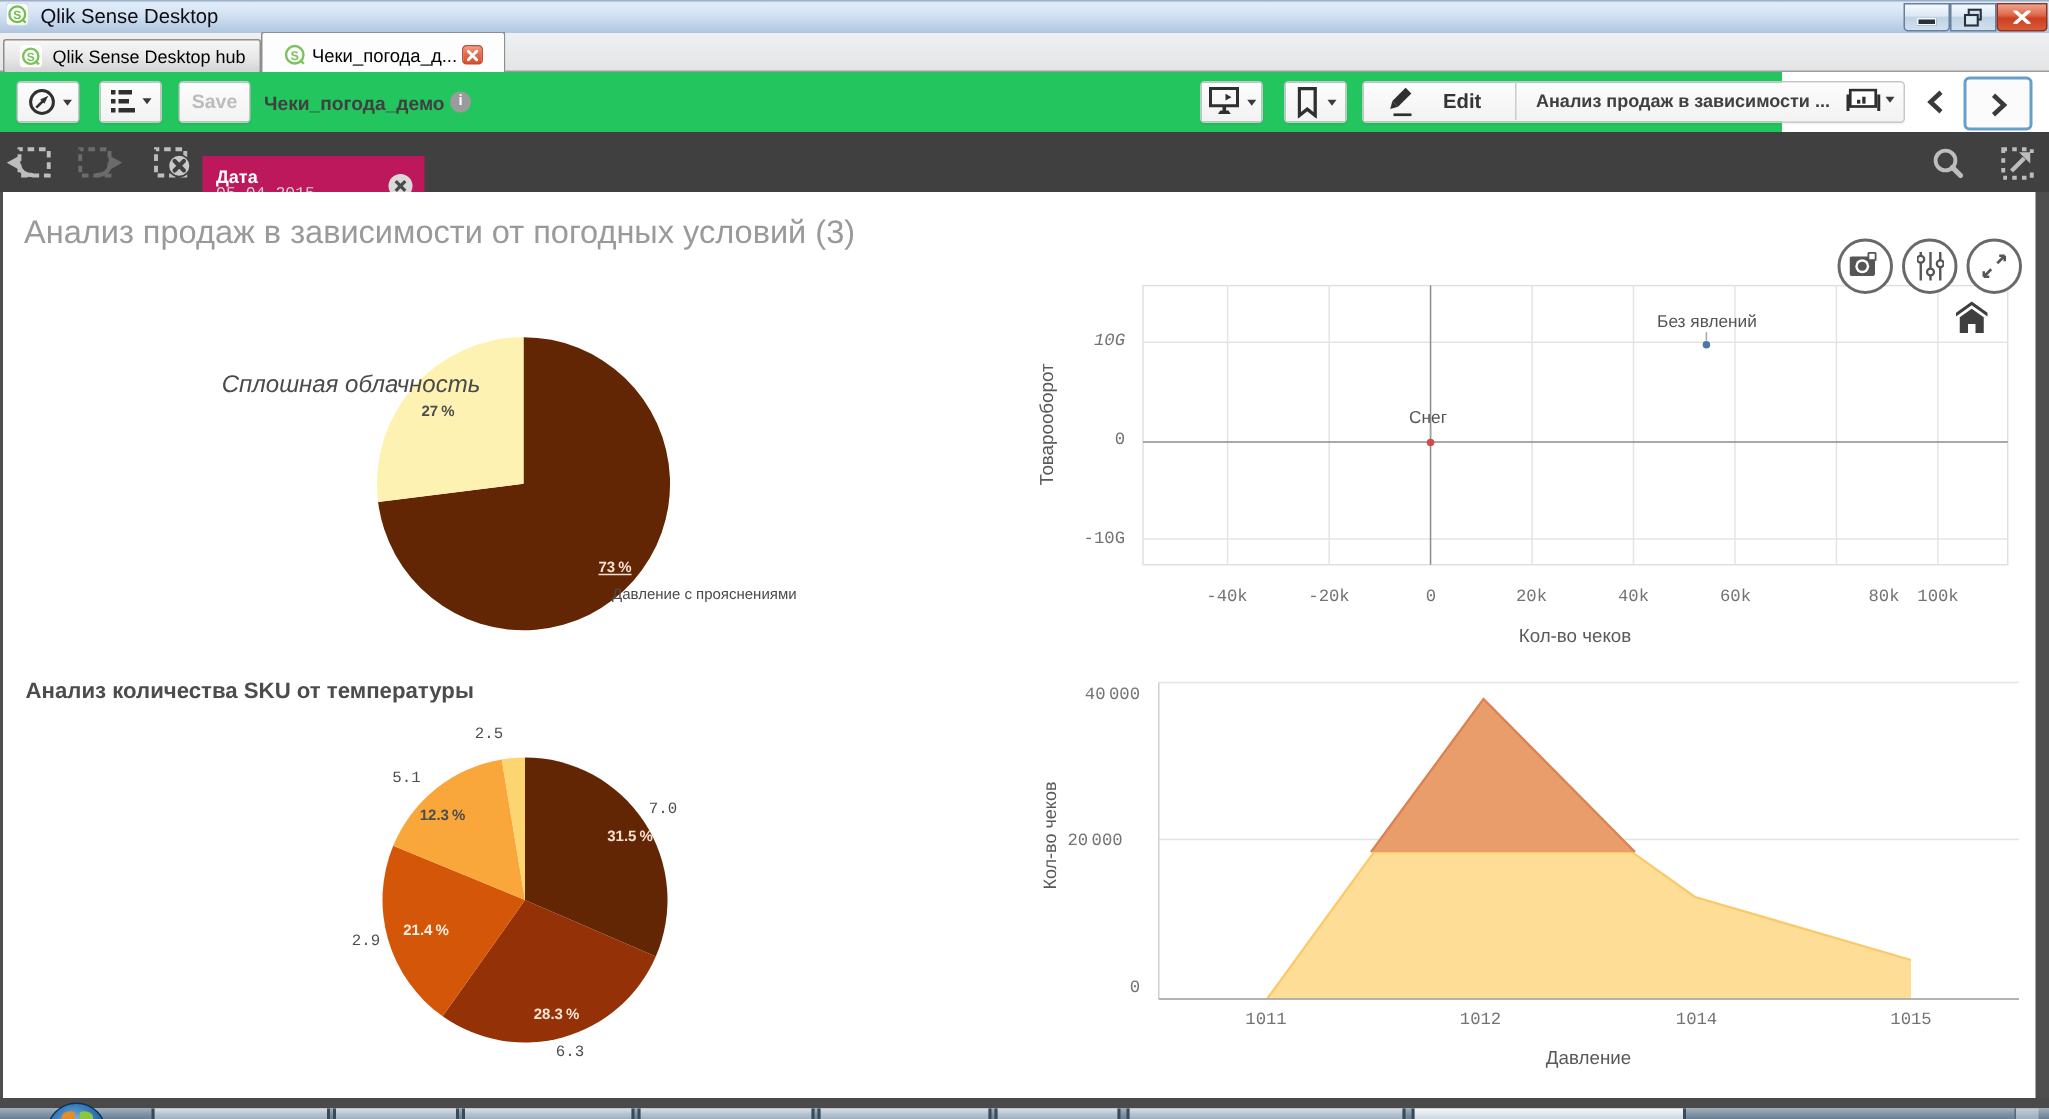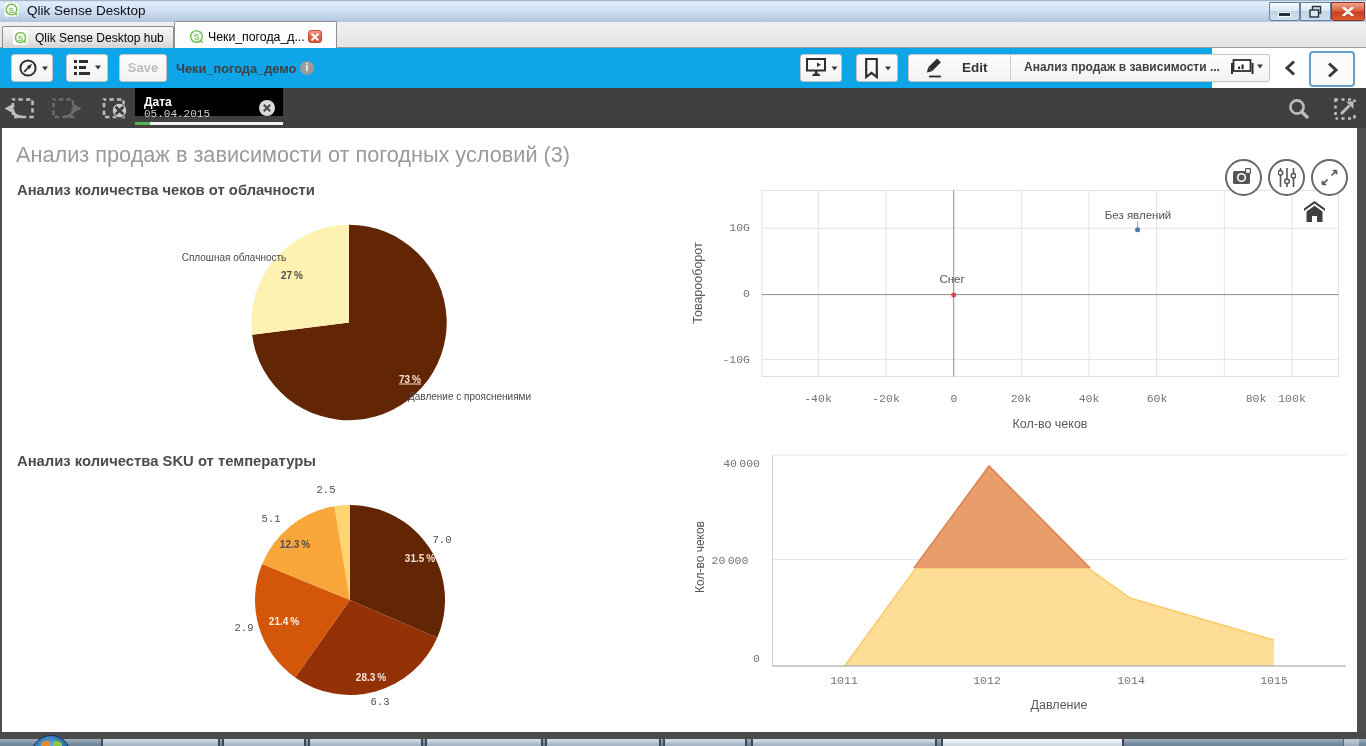--- a/index.html
+++ b/index.html
@@ -11,22 +11,22 @@
 
   
   #titlebar{left:0;top:0;width:1366px;height:22px;
     background:linear-gradient(180deg,#8ba2bd 0,#e2edf9 8%,#d3e2f3 45%,#b9cde4 85%,#b0c5dd 100%);
     border-bottom:1px solid #8ba4bf;}
   
   #tabbar{left:0;top:22px;width:1366px;height:26px;
     background:linear-gradient(180deg,#eef0f2 0,#e2e4e6 100%);}
   #tabbar .botline{left:0;top:25px;width:1366px;height:1px;background:#9b9b9b;}
   
-  #toolbar{left:0;top:48px;width:1188px;height:40px;background:#0ea5e9;
-    border-bottom:1px solid #d2d2d2;padding-left:24px;}
+  #toolbar{left:0;top:48px;width:1188px;height:40px;background:#22c55e;
+    border-bottom:1px solid #d2d2d2;}
   .tbtn{position:absolute;top:6px;height:26px;border:1px solid #c6c6c6;border-radius:3px;
     background:linear-gradient(180deg,#fdfdfd 0,#f2f2f2 100%);box-shadow:0 1px 1px rgba(0,0,0,.04);text-align:right;}
   
   #selbar{left:0;top:88px;width:1366px;height:40px;background:#404040;}
   
   #content{left:2px;top:128px;width:1355px;height:604px;background:#fff;}
   #leftedge{left:0;top:128px;width:2px;height:604px;background:#4e4e4e;}
   #rightedge{left:1357px;top:128px;width:9px;height:604px;background:#4e4e4e;}
   #botedge{left:0;top:732px;width:1366px;height:7px;background:#4a4a4a;}
   
@@ -175,21 +175,21 @@
       <path d="M23.5 14.2 Q22.5 21.8 14 21.8" fill="none" stroke="#6b6b6b" stroke-width="2.8"></path>
       <path d="M31.5 13.5 L22.5 8.5 L22.5 18.5 Z" fill="#6b6b6b"></path>
     </svg>
 
     <svg class="abs" style="left:100px;top:7px" width="30" height="28" viewBox="0 0 30 28">
       <rect x="4" y="4.5" width="19.5" height="17.5" fill="none" stroke="#bdbdbd" stroke-width="2.6" stroke-dasharray="4.4 3.2" stroke-dashoffset="2.2"></rect>
       <circle cx="19.5" cy="15.5" r="7.2" fill="#c9c9c9" stroke="#404040" stroke-width="1"></circle>
       <path d="M16.4 12.4 L22.6 18.6 M22.6 12.4 L16.4 18.6" stroke="#404040" stroke-width="2.8" stroke-linecap="round"></path>
     </svg>
 
-    <div class="abs" style="left:135px;top:0;width:148px;height:28px;background:#000000;">
+    <div class="abs" style="left:135px;top:16px;width:148px;height:28px;background:#be185d;">
       <div class="abs" style="left:9px;top:7px;font-size:12px;font-weight:bold;color:#fff;">Дата</div>
       <div class="abs mono" style="left:9px;top:20px;font-size:11px;color:#d0d0d0;">05.04.2015</div>
       <svg class="abs" style="left:123px;top:11px" width="18" height="18" viewBox="0 0 18 18">
         <circle cx="9" cy="9" r="8" fill="#dadada"></circle>
         <path d="M5.8 5.8 L12.2 12.2 M12.2 5.8 L5.8 12.2" stroke="#4b4b4b" stroke-width="2.2"></path>
       </svg>
       <div class="abs" style="left:0;top:34px;width:148px;height:2.5px;background:#f2f2f2;"></div>
       <div class="abs" style="left:0;top:34px;width:15px;height:2.5px;background:#4fb54f;"></div>
     </div>
 
@@ -200,28 +200,27 @@
     <svg class="abs" style="left:1334px;top:10px" width="22" height="22" viewBox="0 0 22 22">
       <path d="M1.5 4 L1.5 1.5 L4 1.5 M7.5 1.5 L10.5 1.5 M14 1.5 L17 1.5 M20.5 1.5 L20.5 4 M1.5 7.5 L1.5 10.5 M1.5 14 L1.5 17 M1.5 20.5 L4 20.5 M7.5 20.5 L10.5 20.5 M14 20.5 L17 20.5 M20.5 17 L20.5 20.5 L20.5 20.5" stroke="#bdbdbd" stroke-width="2.6" fill="none"></path>
       <path d="M7 16 L15.5 7.5" stroke="#bdbdbd" stroke-width="2.8" fill="none"></path>
       <path d="M19.5 3.5 L19.5 11 L12 3.5 Z" fill="#bdbdbd"></path>
     </svg>
   </div>
 
   <div id="content" class="abs"></div>
 
   <div class="abs" style="left:16px;top:142px;font-size:21.7px;color:#9a9a9a;">Анализ продаж в зависимости от погодных условий (3)</div>
-  <div class="abs" style="left:17px;top:182px;font-size:14.8px;font-weight:bold;color:#4c4c4c;">Анализ количества чеков от облачности</div>
   <div class="abs" style="left:17px;top:453px;font-size:14.8px;font-weight:bold;color:#4c4c4c;">Анализ количества SKU от температуры</div>
 
   <svg class="abs" style="left:249px;top:222px" width="200" height="202" viewBox="0 0 200 202">
     <path d="M100 100.5 L100 2.8 A97.7 97.7 0 1 1 3.07 112.71 Z" fill="#622605"></path>
     <path d="M100 100.5 L3.07 112.71 A97.7 97.7 0 0 1 100 2.8 Z" fill="#fdf2b2"></path>
   </svg>
-  <div class="abs ctr" style="left:234px;top:257px;font-size:10px;color:#4a4a4a;">Сплошная облачность</div>
+  <div class="abs ctr" style="left:234px;top:257px;font-size:16px;color:#4a4a4a;font-style:italic;">Сплошная облачность</div>
   <div class="abs ctr" style="left:292px;top:275px;font-size:10px;font-weight:bold;color:#4d4d4d;">27 %</div>
   <div class="abs ctr" style="left:410px;top:379px;font-size:10px;font-weight:bold;color:#f7e0d1;text-decoration:underline;">73 %</div>
   <div class="abs" style="left:408px;top:391px;font-size:10px;color:#4a4a4a;">Давление с прояснениями</div>
 
   <svg class="abs" style="left:690px;top:185px" width="667" height="255" viewBox="0 0 667 255">
     <rect x="72" y="5.4" width="576.5" height="186.1" fill="none" stroke="#e0e0e0"></rect>
     <g stroke="#e4e4e4">
       <line x1="128.4" y1="5.4" x2="128.4" y2="191.5"></line>
       <line x1="196.1" y1="5.4" x2="196.1" y2="191.5"></line>
       <line x1="331.4" y1="5.4" x2="331.4" y2="191.5"></line>
@@ -232,21 +231,21 @@
       <line x1="72" y1="43.2" x2="648.5" y2="43.2"></line>
       <line x1="72" y1="174.4" x2="648.5" y2="174.4"></line>
     </g>
     <line x1="263.7" y1="5.4" x2="263.7" y2="191.5" stroke="#8c8c8c"></line>
     <line x1="72" y1="109.6" x2="648.5" y2="109.6" stroke="#8c8c8c"></line>
     <line x1="263.7" y1="99.5" x2="263.7" y2="106" stroke="#a5a5a5"></line>
     <line x1="447.6" y1="36.5" x2="447.6" y2="42" stroke="#a5a5a5"></line>
     <circle cx="263.7" cy="110" r="2.5" fill="#d34a50"></circle>
     <circle cx="447.6" cy="44.8" r="2.5" fill="#4a77a4"></circle>
   </svg>
-  <div class="abs mono" style="left:700px;top:221px;width:50px;text-align:right;font-size:11.5px;color:#737373;">10G</div>
+  <div class="abs mono" style="left:700px;top:221px;width:50px;text-align:right;font-size:11.5px;color:#737373;font-style:italic;">10G</div>
   <div class="abs mono" style="left:700px;top:287px;width:50px;text-align:right;font-size:11.5px;color:#737373;">0</div>
   <div class="abs mono" style="left:700px;top:353px;width:50px;text-align:right;font-size:11.5px;color:#737373;">-10G</div>
   <div class="abs ctr mono" style="left:818px;top:398px;font-size:11.5px;color:#737373;">-40k</div>
   <div class="abs ctr mono" style="left:886px;top:398px;font-size:11.5px;color:#737373;">-20k</div>
   <div class="abs ctr mono" style="left:954px;top:398px;font-size:11.5px;color:#737373;">0</div>
   <div class="abs ctr mono" style="left:1021px;top:398px;font-size:11.5px;color:#737373;">20k</div>
   <div class="abs ctr mono" style="left:1089px;top:398px;font-size:11.5px;color:#737373;">40k</div>
   <div class="abs ctr mono" style="left:1157px;top:398px;font-size:11.5px;color:#737373;">60k</div>
   <div class="abs ctr mono" style="left:1256px;top:398px;font-size:11.5px;color:#737373;">80k</div>
   <div class="abs ctr mono" style="left:1292px;top:398px;font-size:11.5px;color:#737373;">100k</div>

